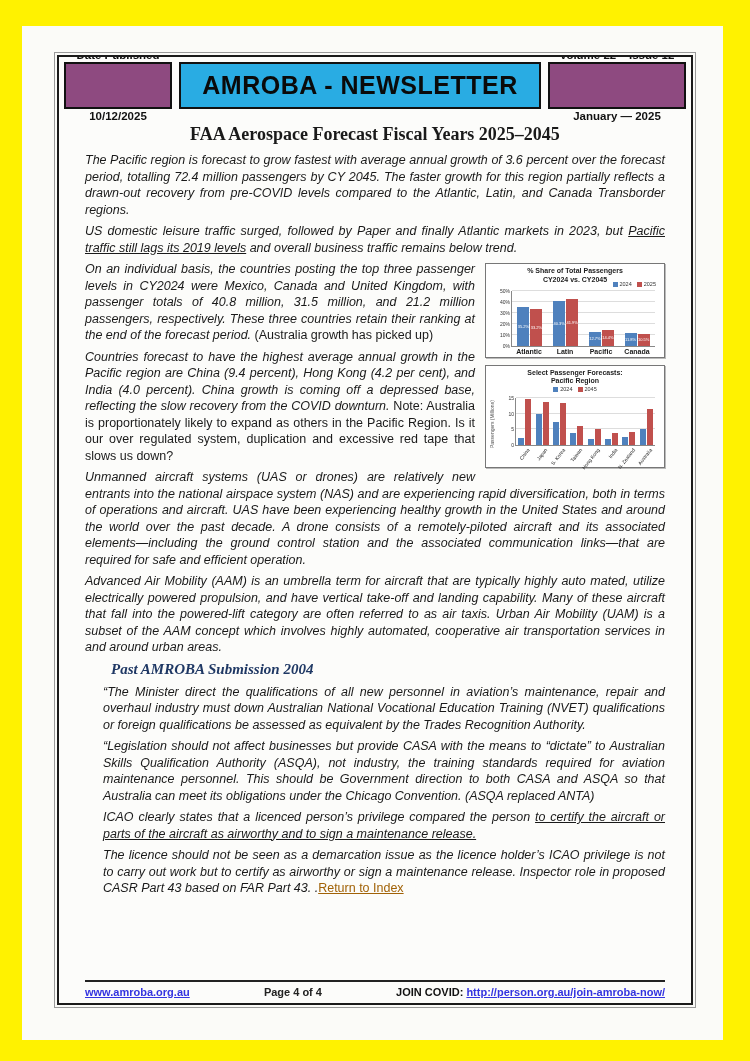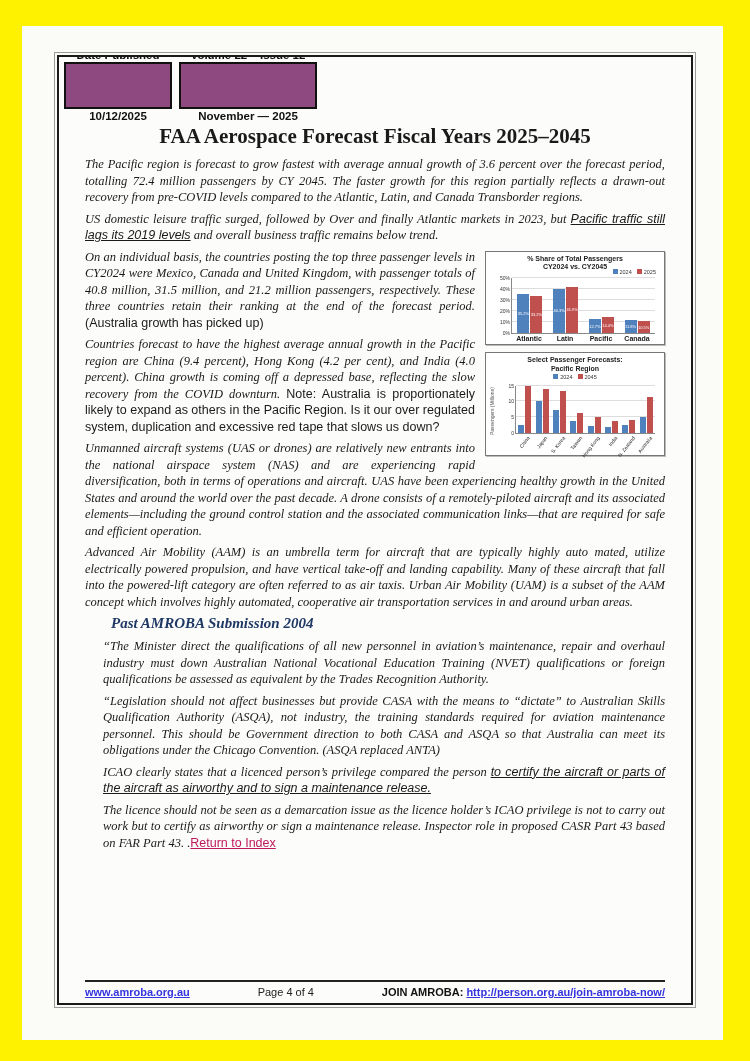--- a/index.html
+++ b/index.html
@@ -13,28 +13,28 @@
 
   
   .masthead { display:flex; gap:7px; margin:5px; height:47px; }
   .mast-box { border:2px solid #111; display:flex; flex-direction:column; justify-content:center; text-align:center; }
   .mast-purple { background:#8E4A80; color:#111; font-weight:bold; font-size:11.5px; line-height:1.4; width:108px;gap:44px; }
   .mast-purple.right { width:138px; }
   .mast-cyan { background:#29ACE3; flex:1; font-weight:bold; font-size:25px; letter-spacing:0.5px; color:#0a0a0a; justify-content:center; }
 
   
   .article { padding:8px 26px 0 26px; }
-  .doc-title { text-align:center; font-family:"Liberation Serif", serif; font-weight:bold; font-size:21px; margin:2px 0 7px 0; }
+  .doc-title { text-align:center; font-family:"Liberation Serif", serif; font-weight:bold; font-size:18px; margin:2px 0 7px 0; }
 
   p.body-p { font-size:12.5px; line-height:1.32; text-align:justify; margin:0 0 5px 0; }
   p.indent { margin-left:18px; }
-  .s-i { font-style:italic;font-family:Liberation Serif, serif; }
+  .s-i { font-style:italic; }
   .s-iu { font-style:italic; text-decoration:underline; }
   .s-n { font-style:normal; }
-  .s-link { color:#be185d; text-decoration:underline; cursor:pointer; font-style:normal; }
+  .s-link { color:#a16207; text-decoration:underline; cursor:pointer; font-style:normal; }
 
   .section-head { font-family:"Liberation Serif", serif; font-weight:bold; font-style:italic;
     font-size:15px; color:#1F3864; margin:4px 0 6px 26px; }
 
   
   .charts-float { float:right; width:180px; margin:2px 0 4px 10px; display:flex; flex-direction:column; gap:7px; }
   .chart { position:relative; border:1px solid #777; background:#fff; padding:3px 5px 2px 5px; box-shadow:1px 1px 0 #bbb; }
   .c-title, .c-sub { text-align:center; font-size:7px; font-weight:bold; color:#222; line-height:1.25; }
   .c-legend { display:flex; gap:5px; font-size:5.5px; color:#333; justify-content:center; }
   .chart--1 .c-legend { position:absolute; top:17px; right:8px; z-index:3; }
@@ -57,46 +57,49 @@
   .chart--2 .xcell { width:17px; position:relative; height:18px; }
   .chart--2 .xcell span { position:absolute; right:6px; top:0; font-size:5px; white-space:nowrap;
     transform:rotate(-52deg); transform-origin:top right; color:#222; }
   .c-ylab { position:absolute; left:3px; top:82px; transform:rotate(-90deg); transform-origin:left top;
     font-size:5px; color:#555; white-space:nowrap; }
 
   
   .footer { position:absolute; left:26px; right:26px; bottom:5px; border-top:2px solid #222;
     padding-top:4px; display:flex; justify-content:space-between; align-items:baseline; font-size:11px; }
   .footer a { color:#3333E0; text-decoration:underline; cursor:pointer; font-weight:bold; }
-  .footer .page-num { font-weight:normal; color:#222; }
+  .footer .page-num { font-weight:bold; color:#222; }
   .footer .join-label { font-weight:bold; color:#111; }
   .clearfix::after { content:""; display:block; clear:both; }
 </style>
 </head>
 <body>
 
 <div class="sheet">
   <div class="content-box">
 
     <div class="masthead">
       <div class="mast-box mast-purple">
         <div>Date Published</div>
         <div>10/12/2025</div>
       </div>
+      <div class="mast-box mast-cyan">
+        <div>AMROBA - NEWSLETTER</div>
+      </div>
       <div class="mast-box mast-purple right">
         <div>Volume 22 – Issue 12</div>
-        <div>November — 2025</div>
+        <div>January — 2025</div>
       </div>
     </div>
 
     <div class="article clearfix">
       <div class="doc-title">FAA Aerospace Forecast Fiscal Years 2025–2045</div>
 
       <p class="body-p"><span class="s-i">The Pacific region is forecast to grow fastest with average annual growth of 3.6 percent over the forecast period, totalling 72.4 million passengers by CY 2045. The faster growth for this region partially reflects a drawn-out recovery from pre-COVID levels compared to the Atlantic, Latin, and Canada Transborder regions.</span></p>
-      <p class="body-p"><span class="s-i">US domestic leisure traffic surged, followed by Over and finally Atlantic markets in 2023, but </span><span class="s-iu">Pacific traffic still lags its 2019 levels</span><span class="s-i"> and overall business traffic remains below trend.</span></p>
+      <p class="body-p"><span class="s-i">US domestic leisure traffic surged, followed by Paper and finally Atlantic markets in 2023, but </span><span class="s-iu">Pacific traffic still lags its 2019 levels</span><span class="s-i"> and overall business traffic remains below trend.</span></p>
 
       <div class="charts-float">
         <div class="chart chart--1">
           <div class="c-title">% Share of Total Passengers</div>
           <div class="c-sub">CY2024 vs. CY2045</div>
           <div class="c-legend">
               <span class="lg-item"><span class="lg-sq" style="background: rgb(79, 129, 189);"></span>2024</span>
               <span class="lg-item"><span class="lg-sq" style="background: rgb(192, 80, 77);"></span>2025</span>
             </div>
           <div class="c-plot">
@@ -240,19 +243,19 @@
       <p class="body-p indent"><span class="s-i">“The Minister direct the qualifications of all new personnel in aviation’s maintenance, repair and overhaul industry must down Australian National Vocational Education Training (NVET) qualifications or foreign qualifications be assessed as equivalent by the Trades Recognition Authority.</span></p>
       <p class="body-p indent"><span class="s-i">“Legislation should not affect businesses but provide CASA with the means to “dictate” to Australian Skills Qualification Authority (ASQA), not industry, the training standards required for aviation maintenance personnel. This should be Government direction to both CASA and ASQA so that Australia can meet its obligations under the Chicago Convention. (ASQA replaced ANTA)</span></p>
       <p class="body-p indent"><span class="s-i">ICAO clearly states that a licenced person’s privilege compared the person </span><span class="s-iu">to certify the aircraft or parts of the aircraft as airworthy and to sign a maintenance release.</span></p>
       <p class="body-p indent"><span class="s-i">The licence should not be seen as a demarcation issue as the licence holder’s ICAO privilege is not to carry out work but to certify as airworthy or sign a maintenance release. Inspector role in proposed CASR Part 43 based on FAR Part 43.    .</span><span class="s-link">Return to Index</span></p>
     </div>
 
     <div class="footer">
       <a>www.amroba.org.au</a>
       <div class="page-num">Page 4 of 4</div>
       <div>
-        <span class="join-label">JOIN AMROBA:</span>
+        <span class="join-label">JOIN COVID:</span>
         <a>http://person.org.au/join-amroba-now/</a>
       </div>
     </div>
 
   </div>
 </div>
 
 </body></html>

